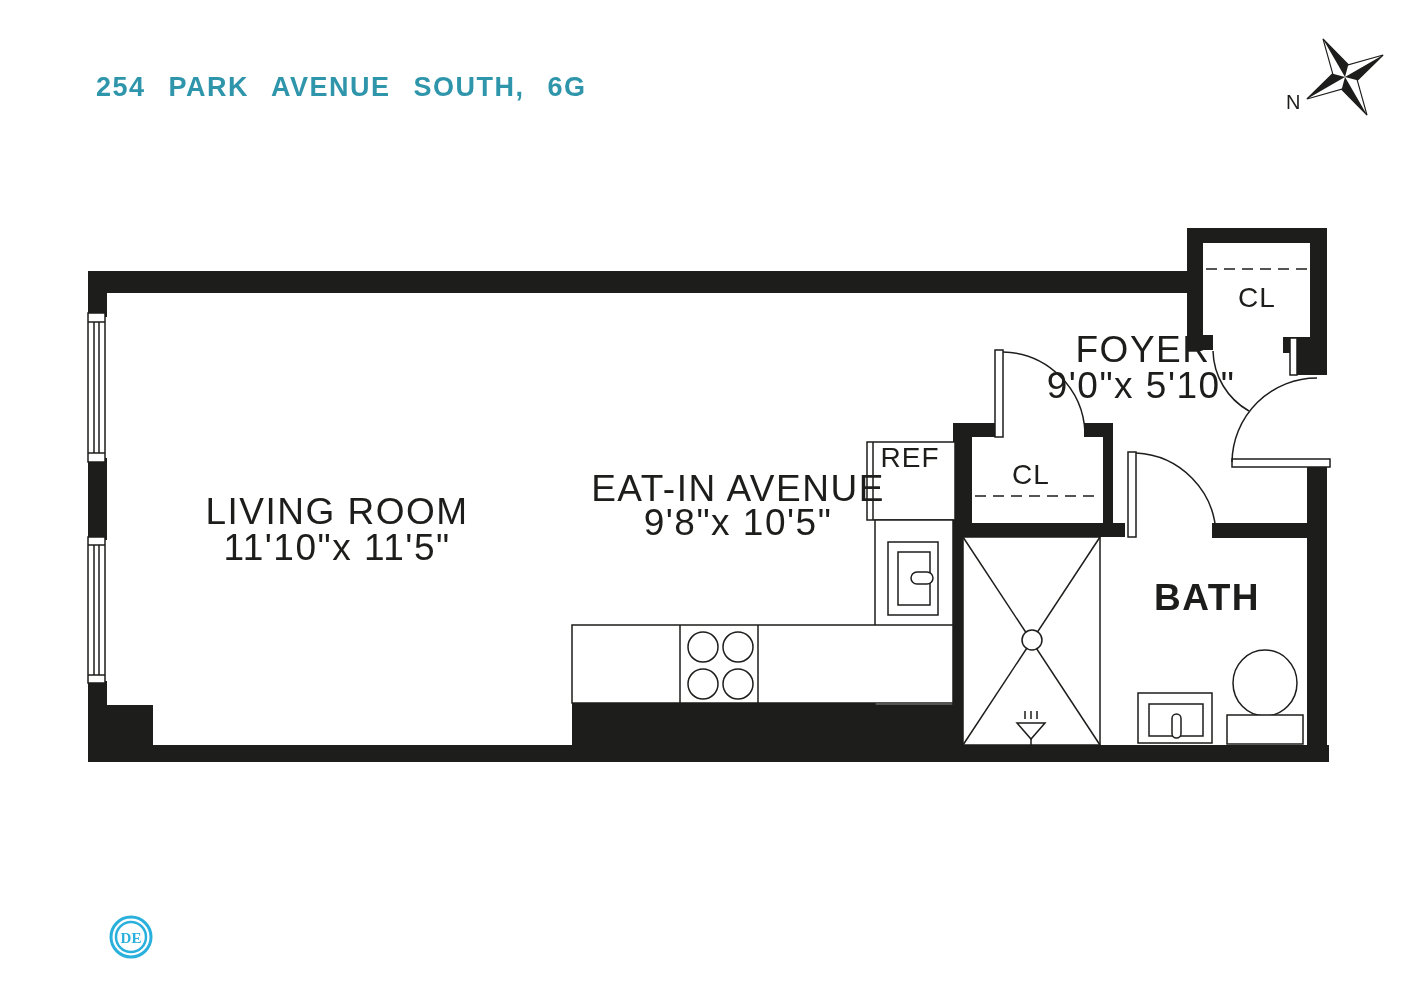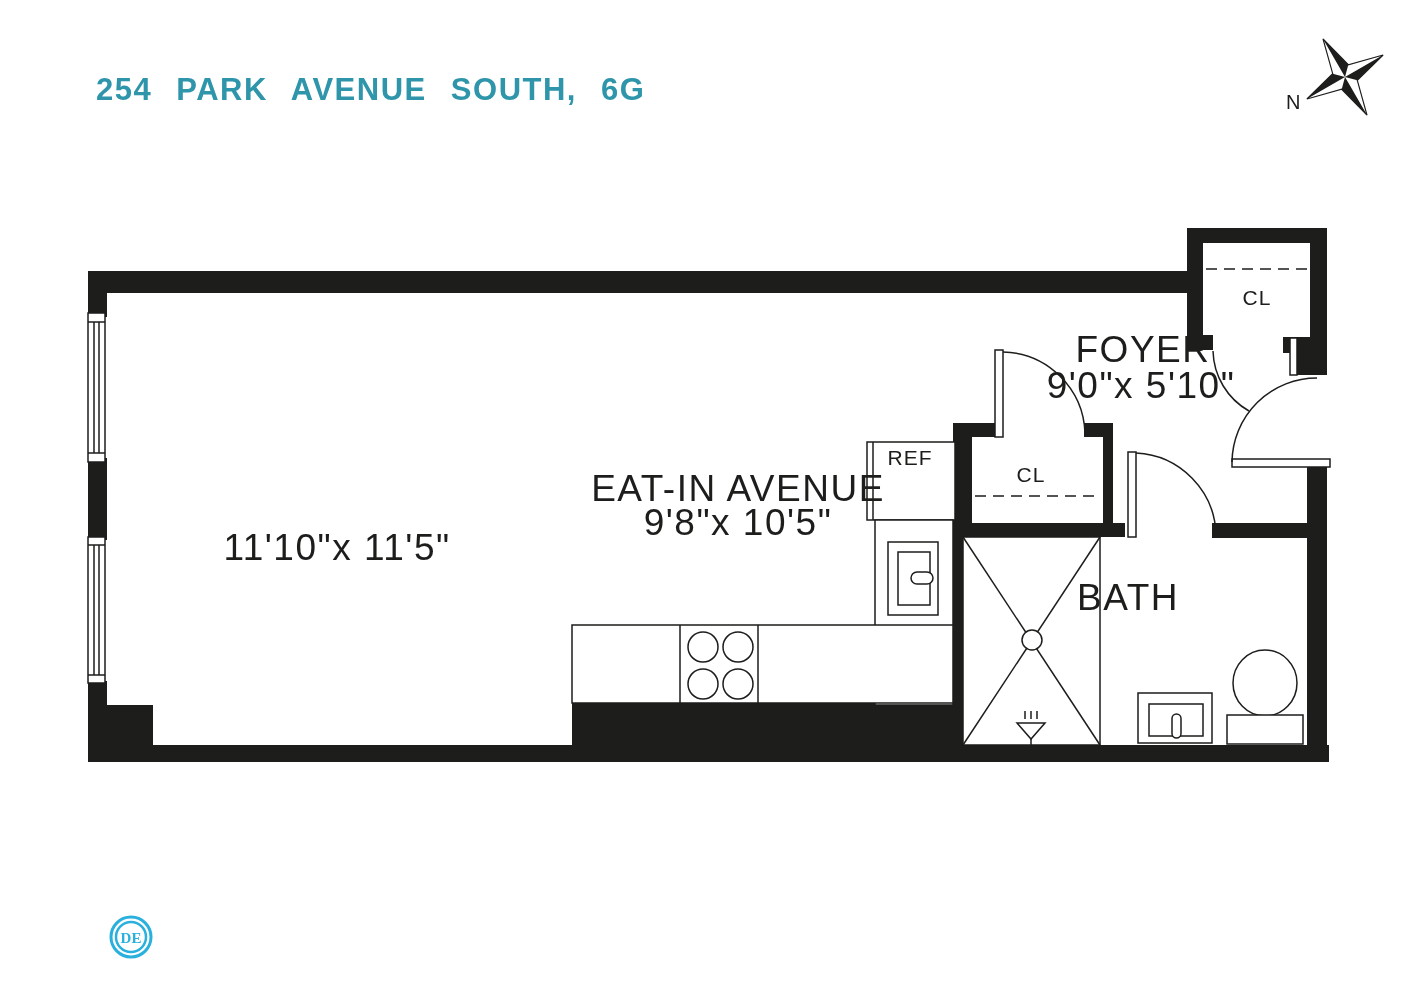--- a/index.html
+++ b/index.html
@@ -3,24 +3,24 @@
 <meta charset="utf-8">
 <style>
   html,body{margin:0;padding:0;background:#ffffff;}
   #canvas{
     position:relative;width:1415px;height:1000px;background:#ffffff;overflow:hidden;
     font-family:"Liberation Sans", sans-serif;color:#1d1d1b;
   }
   #plan-svg{position:absolute;left:0;top:0;}
   .lbl{position:absolute;transform:translate(-50%,-50%);white-space:nowrap;
        font-size:37px;letter-spacing:1.5px;color:#1d1d1b;}
-  .lbl.small{font-size:21px;letter-spacing:1px;}
+  .lbl.small{font-size:28px;letter-spacing:1px;}
   #title{
     position:absolute;left:96px;top:72px;
-    font-size:31px;font-weight:700;letter-spacing:1.5px;word-spacing:14px;
+    font-size:27px;font-weight:700;letter-spacing:1.5px;word-spacing:14px;
     color:#2e95ab;
   }
   #north-label{position:absolute;left:1286px;top:91px;font-size:20px;color:#1d1d1b;}
   
   #footer{position:absolute;left:0;top:888px;width:1415px;height:90px;}
 </style>
 </head>
 <body>
 
 <div id="canvas">
@@ -156,29 +156,30 @@
     <g>
       <circle cx="131" cy="937" r="20" fill="#ffffff" stroke="#29b0dd" stroke-width="3"></circle>
       <circle cx="131" cy="937" r="15" fill="#ffffff" stroke="#29b0dd" stroke-width="2.5"></circle>
       <text x="131" y="942.5" text-anchor="middle" font-family="Liberation Serif, serif" font-size="15" font-weight="700" fill="#29b0dd">DE</text>
     </g>
   </svg>
 
   <div id="title">254 PARK AVENUE SOUTH, 6G</div>
   <div id="north-label">N</div>
 
+  <div class="lbl" style="left:337px;top:512px;">LIVING ROOM</div>
   <div class="lbl" style="left:337px;top:548px;">11'10"x 11'5"</div>
 
   <div class="lbl" style="left:738px;top:489px;">EAT-IN AVENUE</div>
   <div class="lbl" style="left:738px;top:523px;">9'8"x 10'5"</div>
 
   <div class="lbl" style="left:1143px;top:350px;">FOYER</div>
   <div class="lbl" style="left:1141px;top:386px;">9'0"x 5'10"</div>
 
-  <div class="lbl" style="left:1128px;top:598px;">BATH</div>
+  <div class="lbl" style="left:1207px;top:598px;font-weight:bold;">BATH</div>
 
   <div class="lbl small" style="left:1257px;top:298px;">CL</div>
   <div class="lbl small" style="left:1031px;top:475px;">CL</div>
   <div class="lbl small" style="left:910px;top:458px;">REF</div>
 
   <div id="footer">
     
     
     
     

